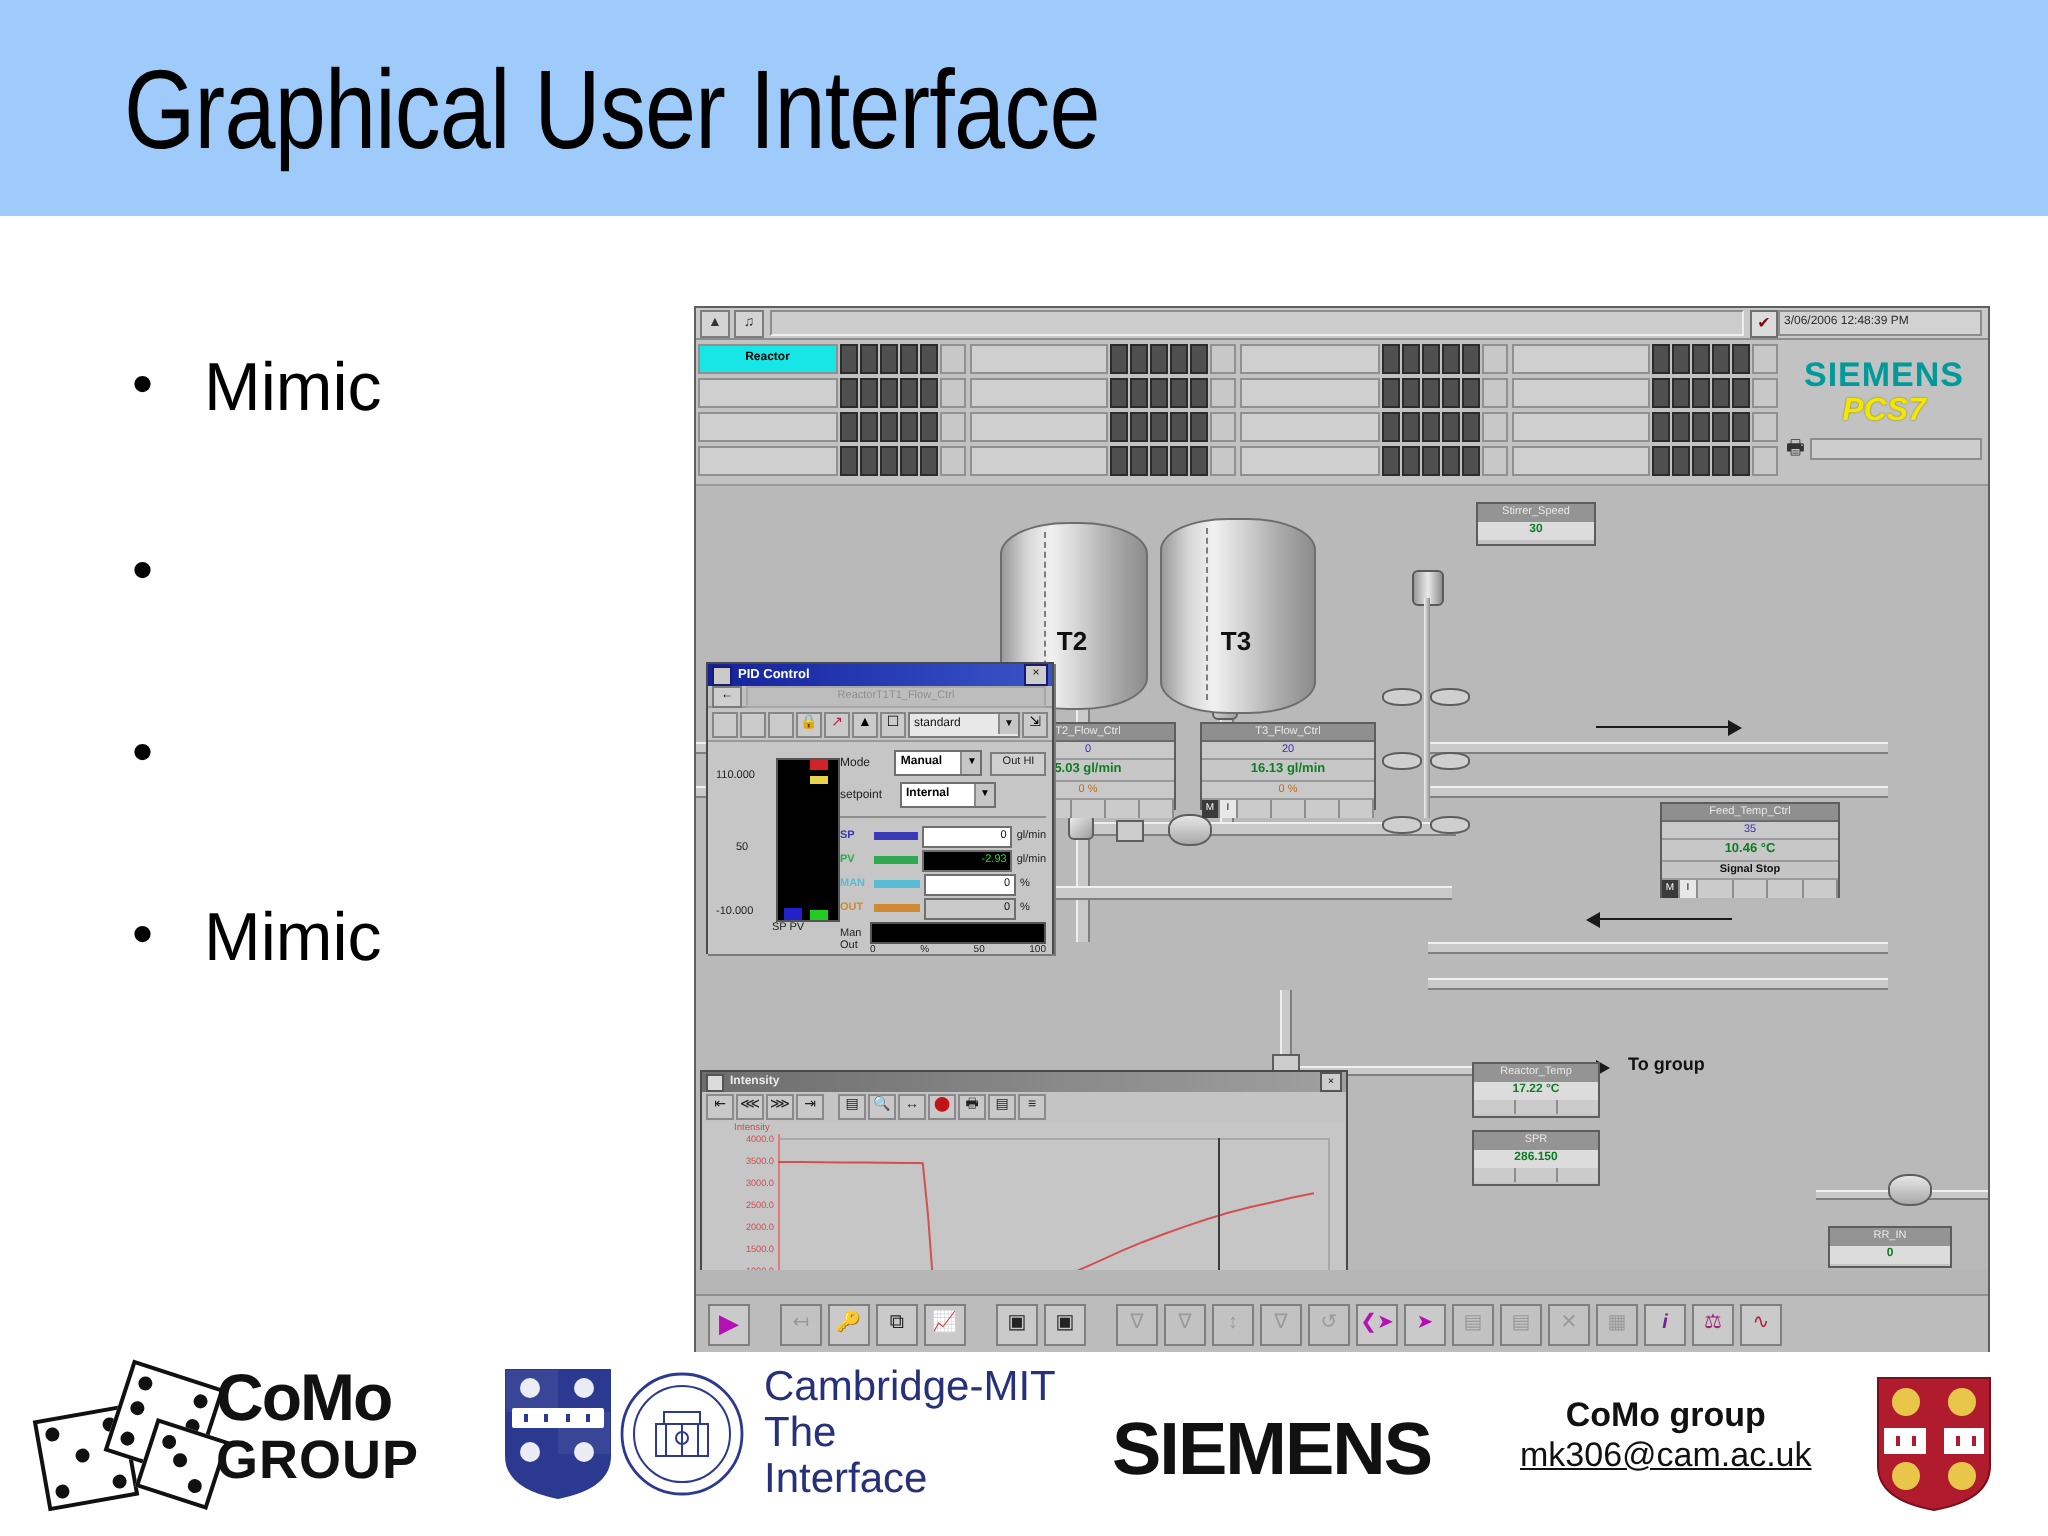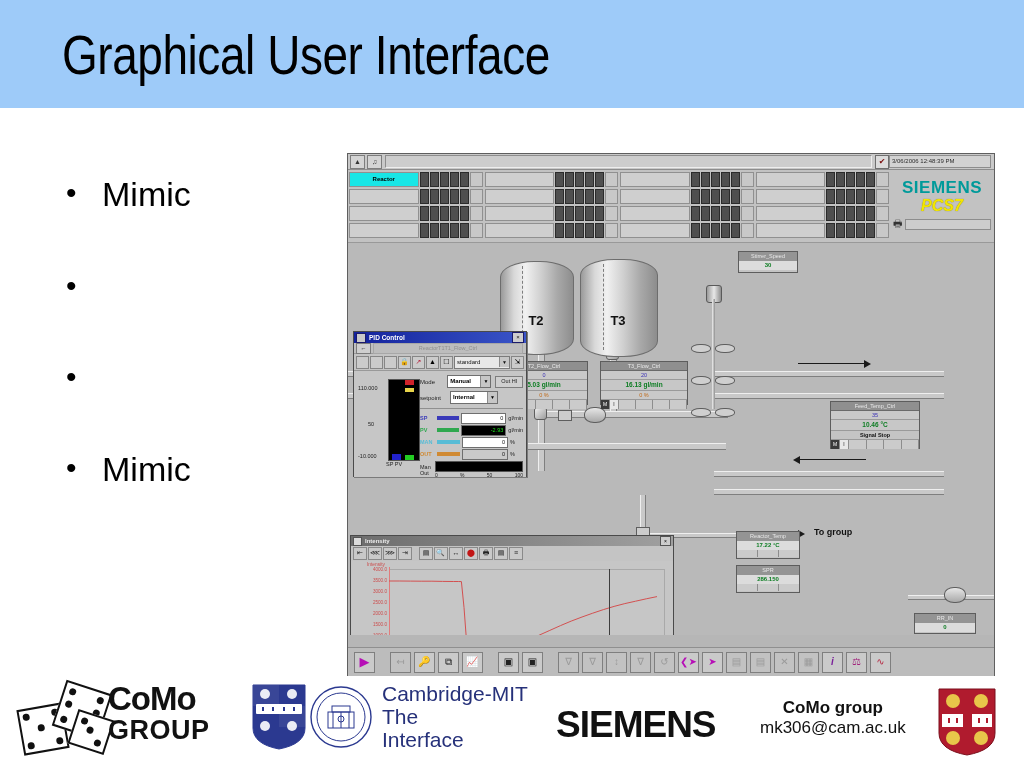--- a/index.html
+++ b/index.html
@@ -279,21 +279,21 @@
   .como-1{font-size:33px;font-weight:bold;color:#111;line-height:34px;letter-spacing:-1px;}
   .como-2{font-size:27px;font-weight:bold;color:#111;line-height:29px;letter-spacing:0.5px;}
   .cmi{position:absolute;left:252px;top:6px;display:flex;align-items:center;}
   .shield{width:54px;height:66px;}
   .seal{width:62px;height:62px;margin-left:4px;}
   .cmi-text{margin-left:10px;font-size:21px;line-height:23px;color:#26317a;}
   .siemens-foot{position:absolute;left:556px;top:28px;font-size:37px;font-weight:bold;
     color:#111;letter-spacing:-1px;}
   .contact{position:absolute;left:760px;top:22px;text-align:center;}
   .contact .l1{font-size:17px;font-weight:bold;color:#111;line-height:20px;}
-  .contact .l2{font-size:17px;color:#111;line-height:20px;}
+  .contact .l2{font-size:17px;color:#111;line-height:20px;text-decoration:underline;}
   .crest{position:absolute;left:938px;top:12px;width:58px;height:68px;}
 </style>
 </head>
 <body>
 
 <div class="slide">
 
   <div class="title-banner">
     <div class="title-text">Graphical User Interface</div>
   </div>

